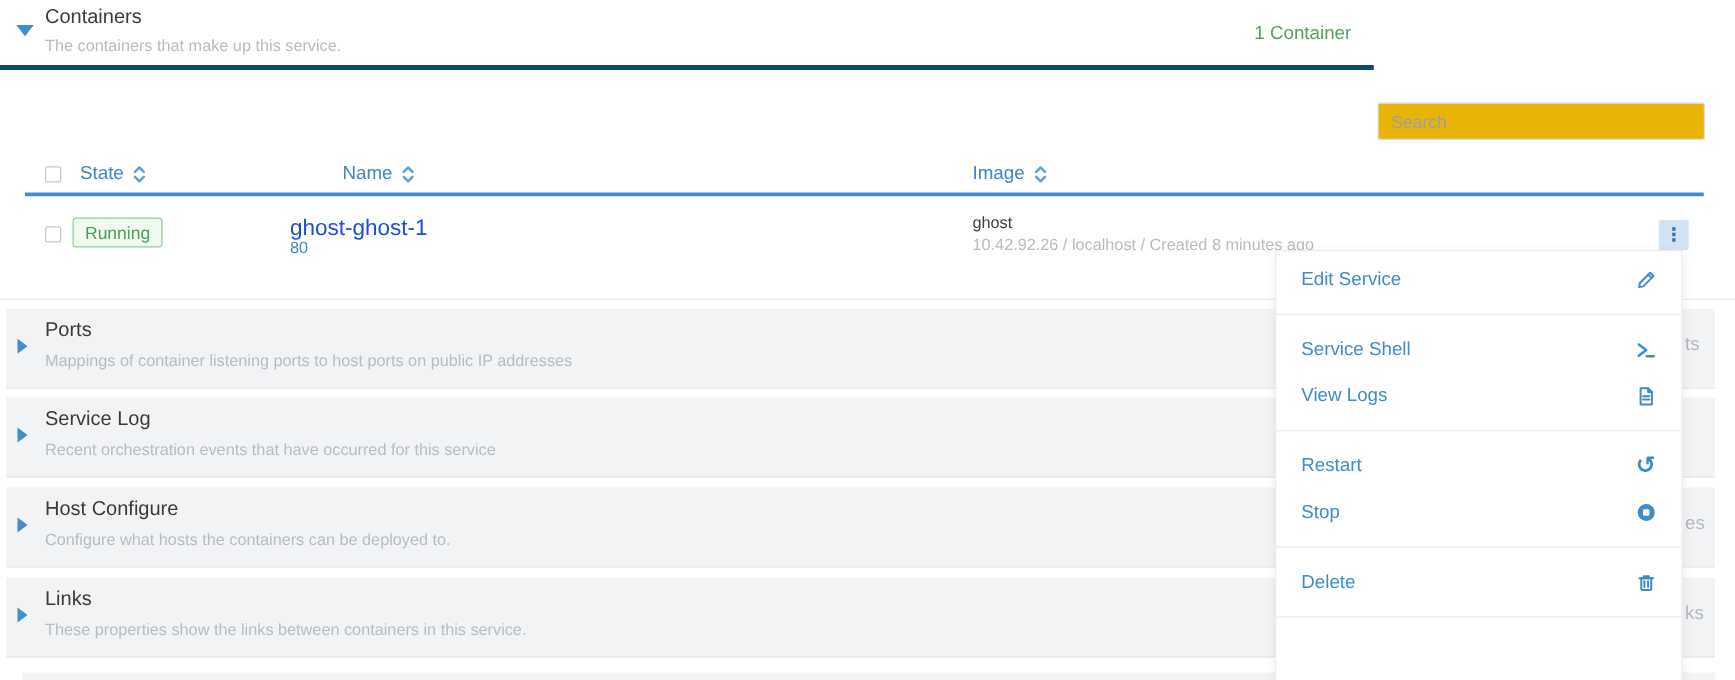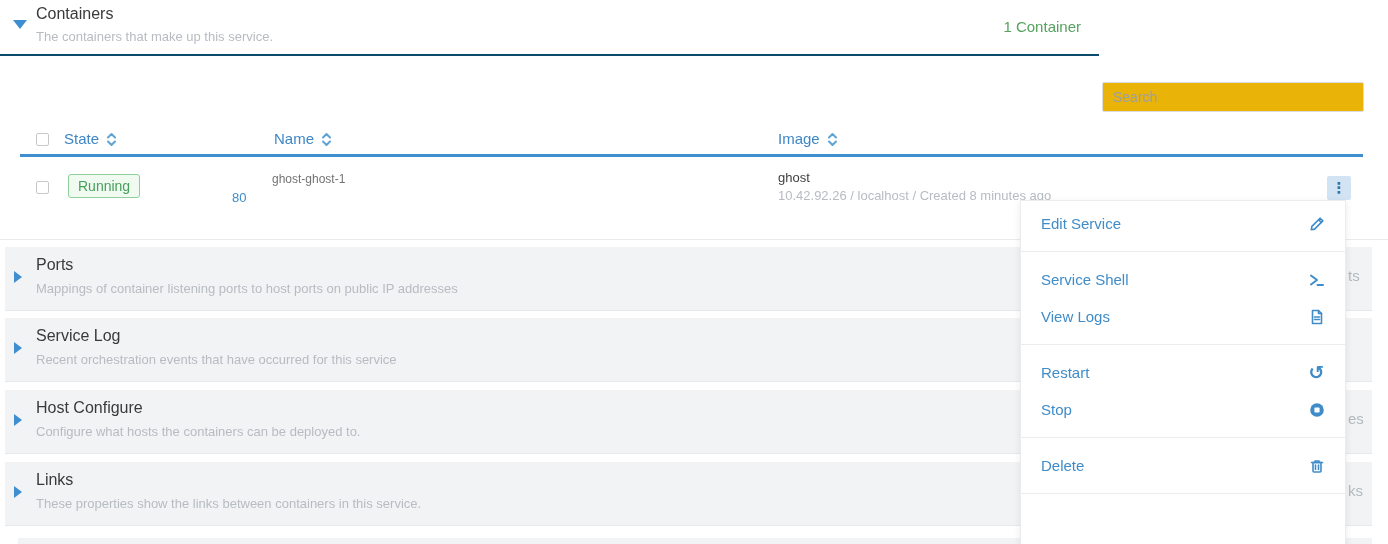--- a/index.html
+++ b/index.html
@@ -7,21 +7,21 @@
   body {
     position: relative;
     overflow: hidden;
     background: #ffffff;
     font-family: "Liberation Sans", "DejaVu Sans", sans-serif;
     color: #3f3f3f;
   }
   .abs { position: absolute; }
 
   
-  .panel-header { left:0; top:0; width:1099px; height:56px; background:#fff; border-bottom:2px solid #0c4a6e; }
+  .panel-header { left:0; top:0; width:1099px; height:56px; background:#fff; border-bottom:4px solid #0c4a6e; }
   .tri-down { width:0; height:0; border-left:7px solid transparent; border-right:7px solid transparent; border-top:9px solid #3e8ed0; }
   .tri-right { width:0; height:0; border-top:6px solid transparent; border-bottom:6px solid transparent; border-left:8px solid #3e8ed0; }
   .panel-title { left:36px; top:5px; font-size:16px; color:#3a3a3a; }
   .panel-sub   { left:36px; top:29px; font-size:13px; color:#b7bcc2; }
   .panel-count { right:18px; top:18px; font-size:15px; color:#55a25f; }
 
   
   .search-input {
     left:1102px; top:82px; width:262px; height:30px;
     background:#eab308; border:1px solid #dcdcdc; border-radius:2px;
@@ -33,21 +33,21 @@
   
   .checkbox { display:inline-block; width:13px; height:13px; background:#fff; border:1px solid #c6cacd; border-radius:2px; }
   .th { font-size:15px; color:#3f86c5; display:flex; align-items:flex-end; gap:7px; }
   .sort-icon svg { display:block; }
   .header-underline { left:20px; top:154px; width:1343px; height:3px; background:#3e8ed0; }
 
   .state-badge {
     display:inline-block; padding:3px 9px; font-size:14px;
     color:#45a15c; background:#f0faf1; border:1px solid #8fd09a; border-radius:3px;
   }
-  .row-name-link { font-size:12px; color:#737373; cursor:pointer;margin-left:40px; }
+  .row-name-link { font-size:18px; color:#1d4ed8; cursor:pointer; }
   .row-port { font-size:13px; color:#3f8cc9; }
   .row-image { font-size:13px; color:#3f3f3f; }
   .row-hostinfo { font-size:13px; color:#b7bcc2; }
   .panel-bottom-line { left:0; top:239px; width:1388px; height:1px; background:#e9eaeb; }
 
   
   .ellipsis-btn {
     left:1327px; top:176px; width:24px; height:24px;
     background:#d2e4f3; border-radius:2px; cursor:pointer;
     display:flex; align-items:center; justify-content:center;
@@ -120,21 +120,21 @@
     <svg width="11" height="15" viewBox="0 0 11 15">
         <polyline points="2,5.5 5.5,2 9,5.5" fill="none" stroke="#5ea3d4" stroke-width="2" stroke-linecap="round" stroke-linejoin="round"></polyline>
         <polyline points="2,9.5 5.5,13 9,9.5" fill="none" stroke="#5ea3d4" stroke-width="2" stroke-linecap="round" stroke-linejoin="round"></polyline>
       </svg>
   </span>
 </div>
 
 <div class="abs header-underline"></div>
 
 <span class="abs checkbox" style="left:36px; top:181px;"></span>
-<span class="abs state-badge" style="left:68px; top:174px;">Running</span>
+<span class="abs state-badge" style="left:58px; top:174px;">Running</span>
 <a class="abs row-name-link" style="left:232px; top:172px;">ghost-ghost-1</a>
 <div class="abs row-port" style="left:232px; top:190px;">80</div>
 <div class="abs row-image" style="left:778px; top:170px;">ghost</div>
 <div class="abs row-hostinfo" style="left:778px; top:188px;">10.42.92.26 / localhost / Created 8 minutes ago</div>
 <div class="abs panel-bottom-line"></div>
 
 <div class="abs section-bar" style="top:247px;">
   <div class="tri-right"></div>
   <div class="section-title">Ports</div>
   <div class="section-sub">Mappings of container listening ports to host ports on public IP addresses</div>

